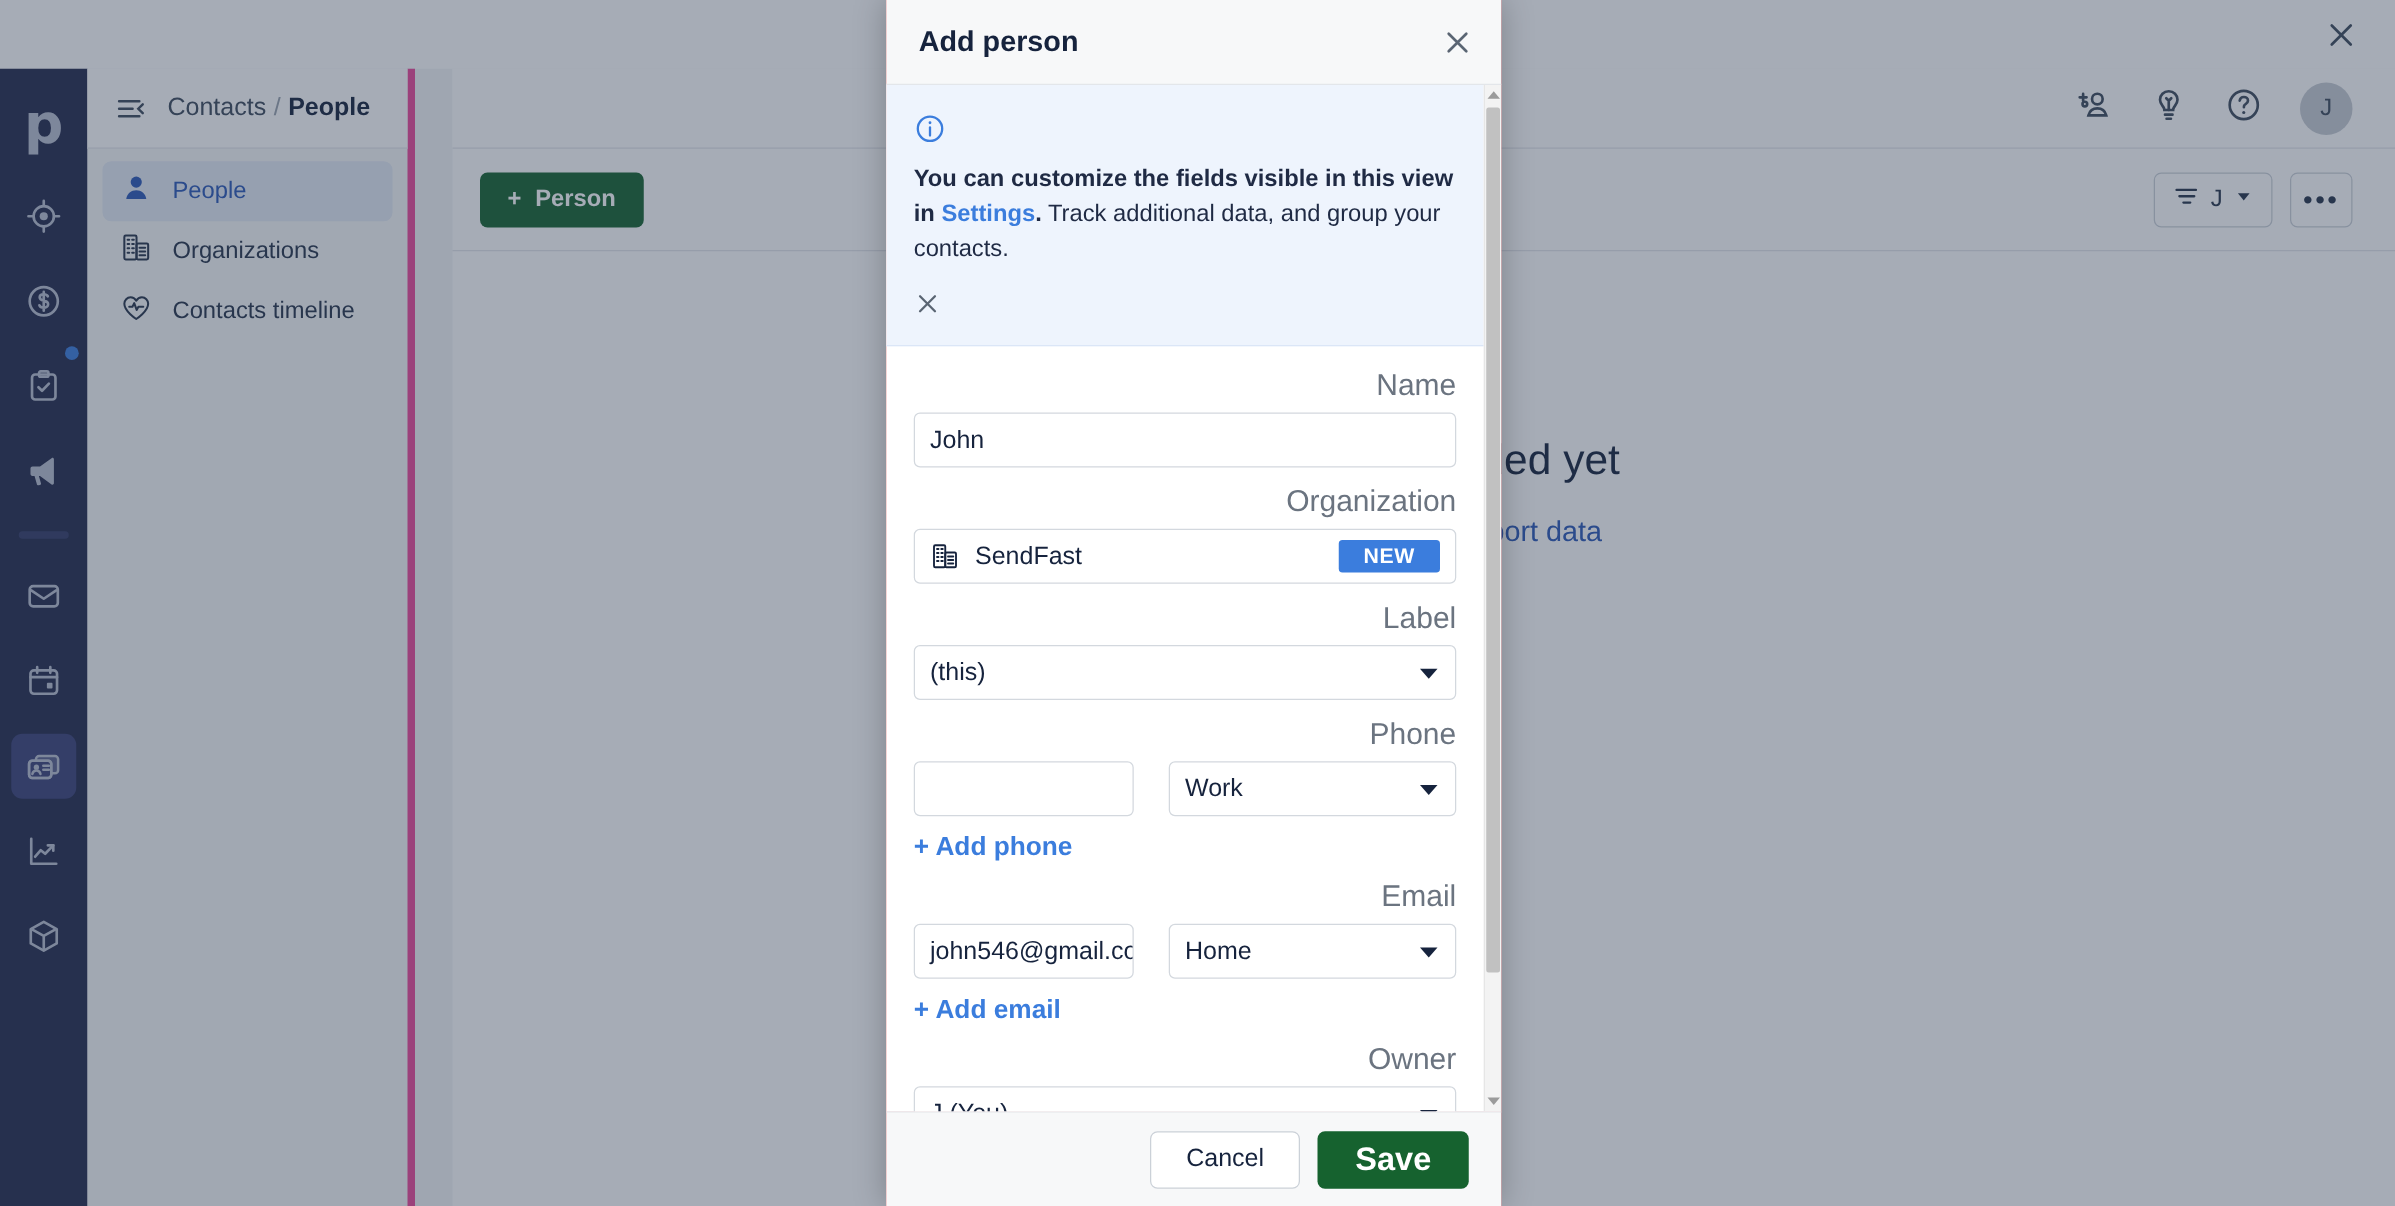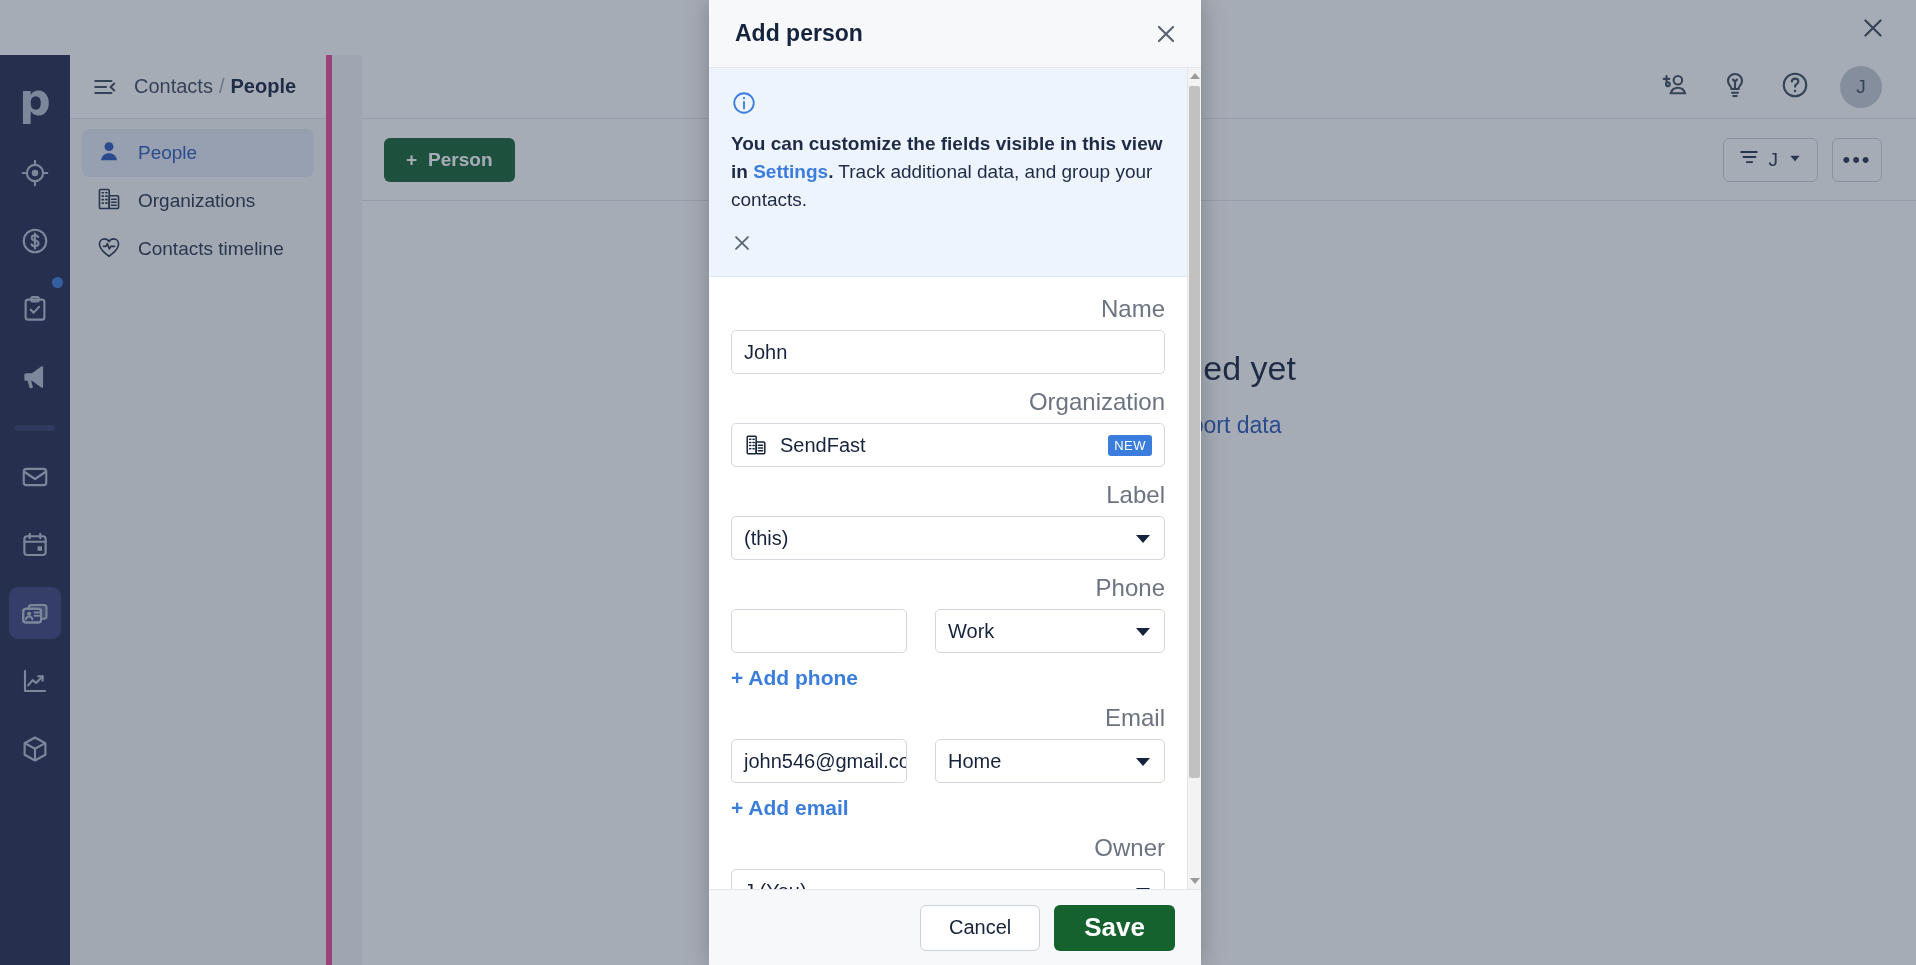--- a/index.html
+++ b/index.html
@@ -190,22 +190,22 @@
   .inp {
     height: 44px; border: 1px solid #d3d8de; border-radius: 5px;
     background: #ffffff;
     display: flex; align-items: center; padding: 0 12px;
     font-size: 20px; color: #16233d;
     overflow: hidden; white-space: nowrap;
   }
   .org-ico { width: 24px; height: 24px; color: #16233d; flex: none; margin-right: 12px; }
   .org-name { flex: 1; }
   .badge-new {
-    background: #3b7ddd; color: #ffffff; font-size: 13px; font-weight: 400;
-    border-radius: 3px; padding: 3px 6px; letter-spacing: 0.5px;
+    background: #3b7ddd; color: #ffffff; font-size: 17px; font-weight: 700;
+    border-radius: 3px; padding: 3px 20px; letter-spacing: 0.5px;
   }
   .sel { position: relative; }
   .caret {
     position: absolute; right: 14px; top: 50%; margin-top: -3px;
     width: 0; height: 0;
     border-left: 7px solid transparent; border-right: 7px solid transparent;
     border-top: 8px solid #16233d;
   }
   .row2 { display: flex; gap: 28px; }
   .row2 > .c1 { width: 176px; flex: none; }

